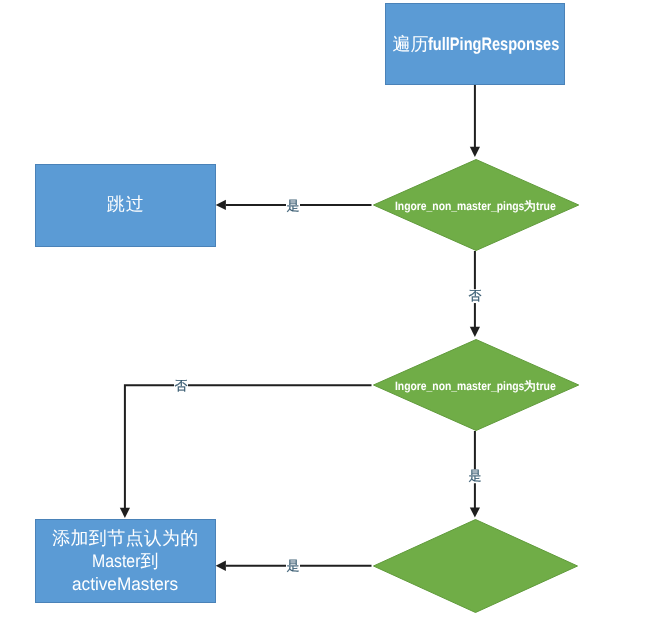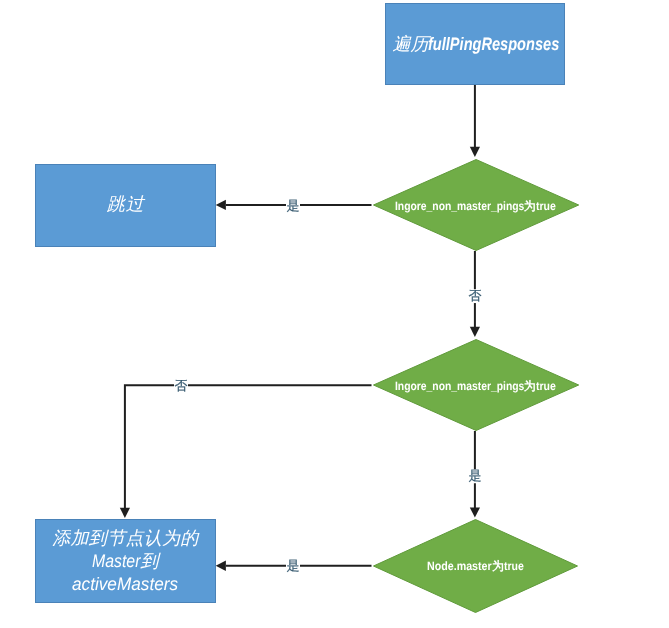--- a/index.html
+++ b/index.html
@@ -4,21 +4,21 @@
 <style>
   html,body{margin:0;padding:0;background:#ffffff;}
   body{width:669px;height:628px;position:relative;overflow:hidden;
        font-family:"Liberation Sans",sans-serif;
        -webkit-font-smoothing:antialiased;
        text-rendering:geometricPrecision;}
   .canvas{position:absolute;left:0;top:0;width:669px;height:628px;background:#ffffff;}
 
   svg.edges{position:absolute;left:0;top:0;width:669px;height:628px;overflow:visible;}
   .node{position:absolute;box-sizing:border-box;}
-  .rect{background:#5b9bd5;border:1px solid #4a82b8;font-style:italic;}
+  .rect{background:#5b9bd5;border:1px solid #4a82b8;}
   .nodetext{position:absolute;left:0;right:0;top:50%;transform:translateY(-50%);
             text-align:center;color:#ffffff;line-height:23px;white-space:nowrap;
             will-change:transform;}
   .lat{display:inline-block;transform-origin:left center;}
   .elabel{position:absolute;color:#35596f;font-size:13px;line-height:12.5px;
           white-space:nowrap;transform:translate(-50%,-50%);z-index:5;
           background:#ffffff;padding:0.5px 0.5px;will-change:transform;
           -webkit-text-stroke:0.2px #35596f;}
 </style>
 </head>
@@ -84,21 +84,20 @@
     <svg width="206.2" height="92" viewBox="0 0 206.2 92" style="position:absolute;left:0;top:0;">
       <polygon points="103.1,0.5 205.7,46 103.1,91.5 0.5,46" fill="#70ad47" stroke="#5f9a3a" stroke-width="1"></polygon>
     </svg>
     <div class="nodetext" style="font-size:12px;font-weight:bold;transform:translateY(calc(-50% + 1px));padding-right:2px;"><span class="lat" style="transform: scaleX(0.862); margin-right: -20.7065px;">Ingore_non_master_pings</span><span>为</span><span class="lat" style="transform: scaleX(0.875); margin-right: -2.83398px;">true</span></div>
   </div>
 
   <div class="node" style="left:373px;top:519px;width:205px;height:94px;">
     <svg width="205" height="94" viewBox="0 0 205 94" style="position:absolute;left:0;top:0;">
       <polygon points="102.5,0.5 204.5,47 102.5,93.5 0.5,47" fill="#70ad47" stroke="#5f9a3a" stroke-width="1"></polygon>
     </svg>
-    <div class="nodetext" style="font-size:12px;font-weight:bold;"><span class="lat" style="transform: scaleX(0.89); margin-right: -7.99734px;">Node.master</span><span>为</span><span class="lat" style="transform: scaleX(0.875); margin-right: -2.83398px;">true</span></div>
   </div>
 
   <div class="elabel" style="left:292.8px;top:206.4px;">是</div>
   <div class="elabel" style="left:474.9px;top:296.4px;">否</div>
   <div class="elabel" style="left:181.3px;top:385.5px;">否</div>
   <div class="elabel" style="left:474.9px;top:476.3px;">是</div>
   <div class="elabel" style="left:293.3px;top:566.3px;">是</div>
 
 </div>
 

